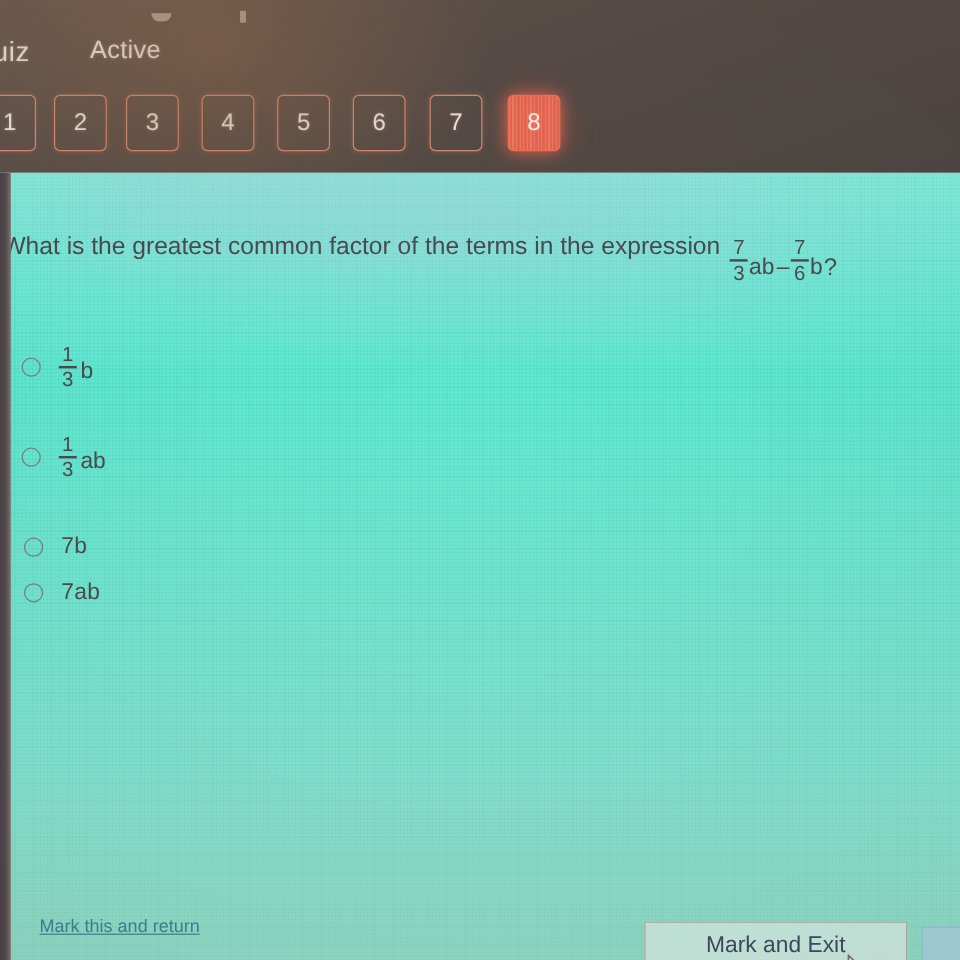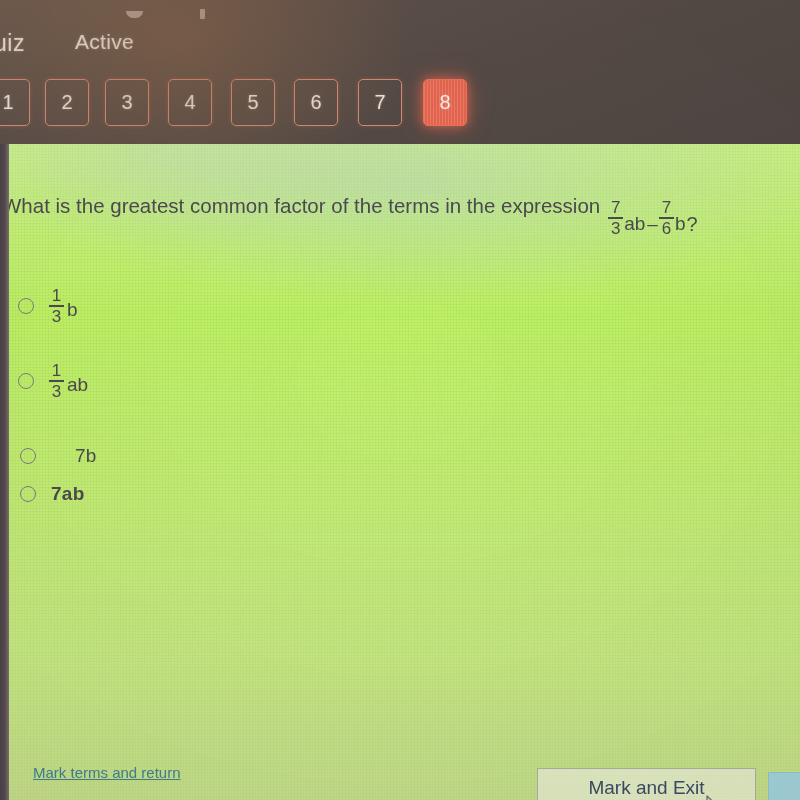--- a/index.html
+++ b/index.html
@@ -119,21 +119,21 @@
     border-radius: 4px;
     pointer-events: none;
   }
 
   
   .content {
     position: absolute;
     left: 0; top: 144px;
     width: 800px;
     height: 656px;
-    background: #bef264;
+    background: #5eead4;
     overflow: hidden;
   }
   
   .content::before {
     content: "";
     position: absolute;
     inset: 0;
     background-image:
       repeating-linear-gradient(0deg,  rgba(0,0,0,.030) 0px, rgba(0,0,0,.030) 1px, rgba(255,255,255,0) 1px, rgba(255,255,255,0) 3px),
       repeating-linear-gradient(90deg, rgba(0,0,0,.030) 0px, rgba(0,0,0,.030) 1px, rgba(255,255,255,0) 1px, rgba(255,255,255,0) 3px);
@@ -414,37 +414,37 @@
         <span class="opt-body">
           <span class="frac">
             <span class="num">1</span>
             <span class="bar"></span>
             <span class="den">3</span>
           </span>
           <span class="opt-var">ab</span>
         </span>
       </div>
 
-      <div class="opt" style="top:165px; left:20px;gap:24px;">
+      <div class="opt" style="top:165px; left:20px;">
         <span class="radio"></span>
         <span class="opt-body">
           <span class="opt-plain">7b</span>
         </span>
       </div>
 
-      <div class="opt" style="top:203px; left:20px;font-weight:bold;">
+      <div class="opt" style="top:203px; left:20px;">
         <span class="radio"></span>
         <span class="opt-body">
           <span class="opt-plain">7ab</span>
         </span>
       </div>
 
     </div>
 
-    <a class="mark-return">Mark terms and return</a>
+    <a class="mark-return">Mark this and return</a>
 
     <div class="save-exit">
       <span>Mark and Exit</span>
     </div>
 
     <div class="next-btn"></div>
 
     <svg class="cursor" viewBox="0 0 20 26">
       <path d="M2 1 L2 20.5 L6.6 16.2 L9.6 23.4 L12.6 22.0 L9.7 15.1 L16.2 14.6 Z" fill="#dedcd4" stroke="#6f6f75" stroke-width="1.3" stroke-linejoin="round"></path>
     </svg>

